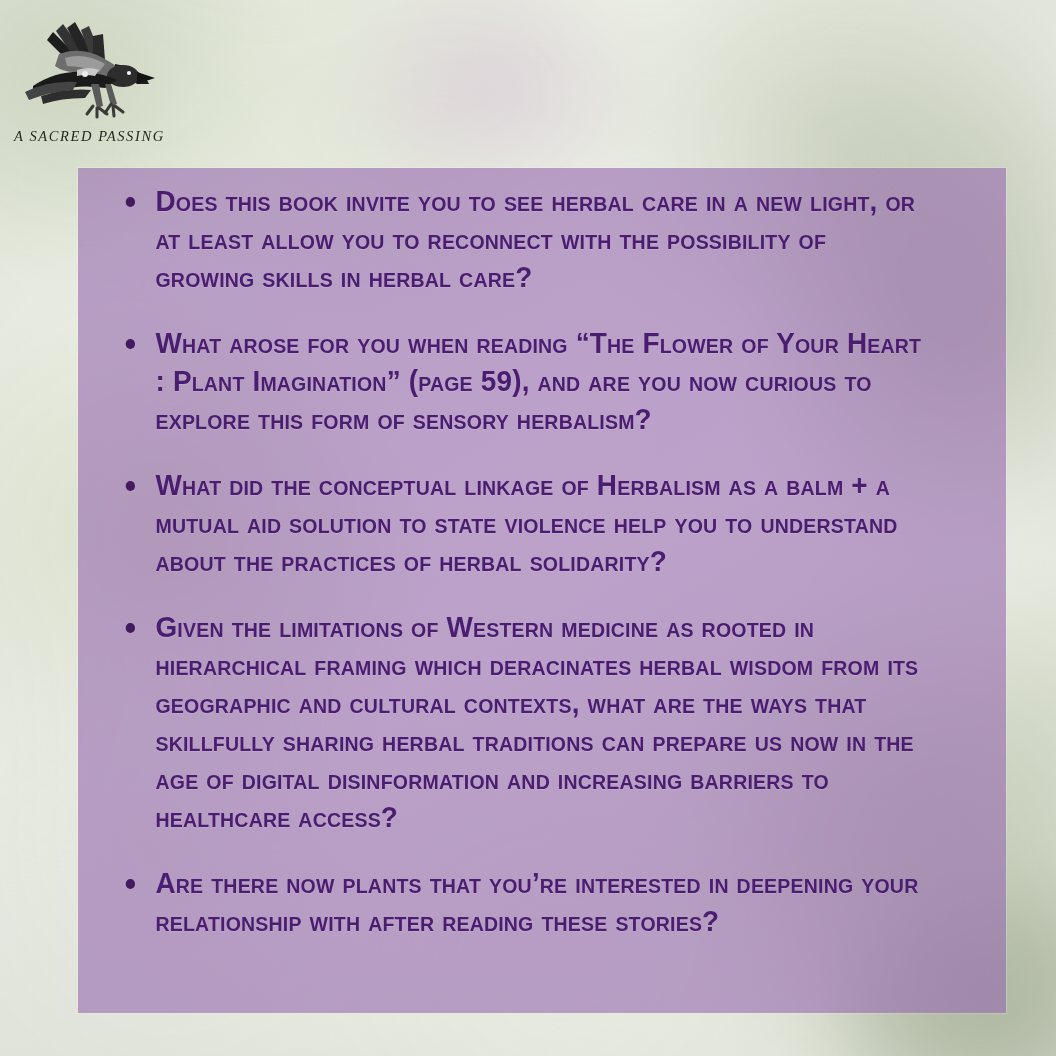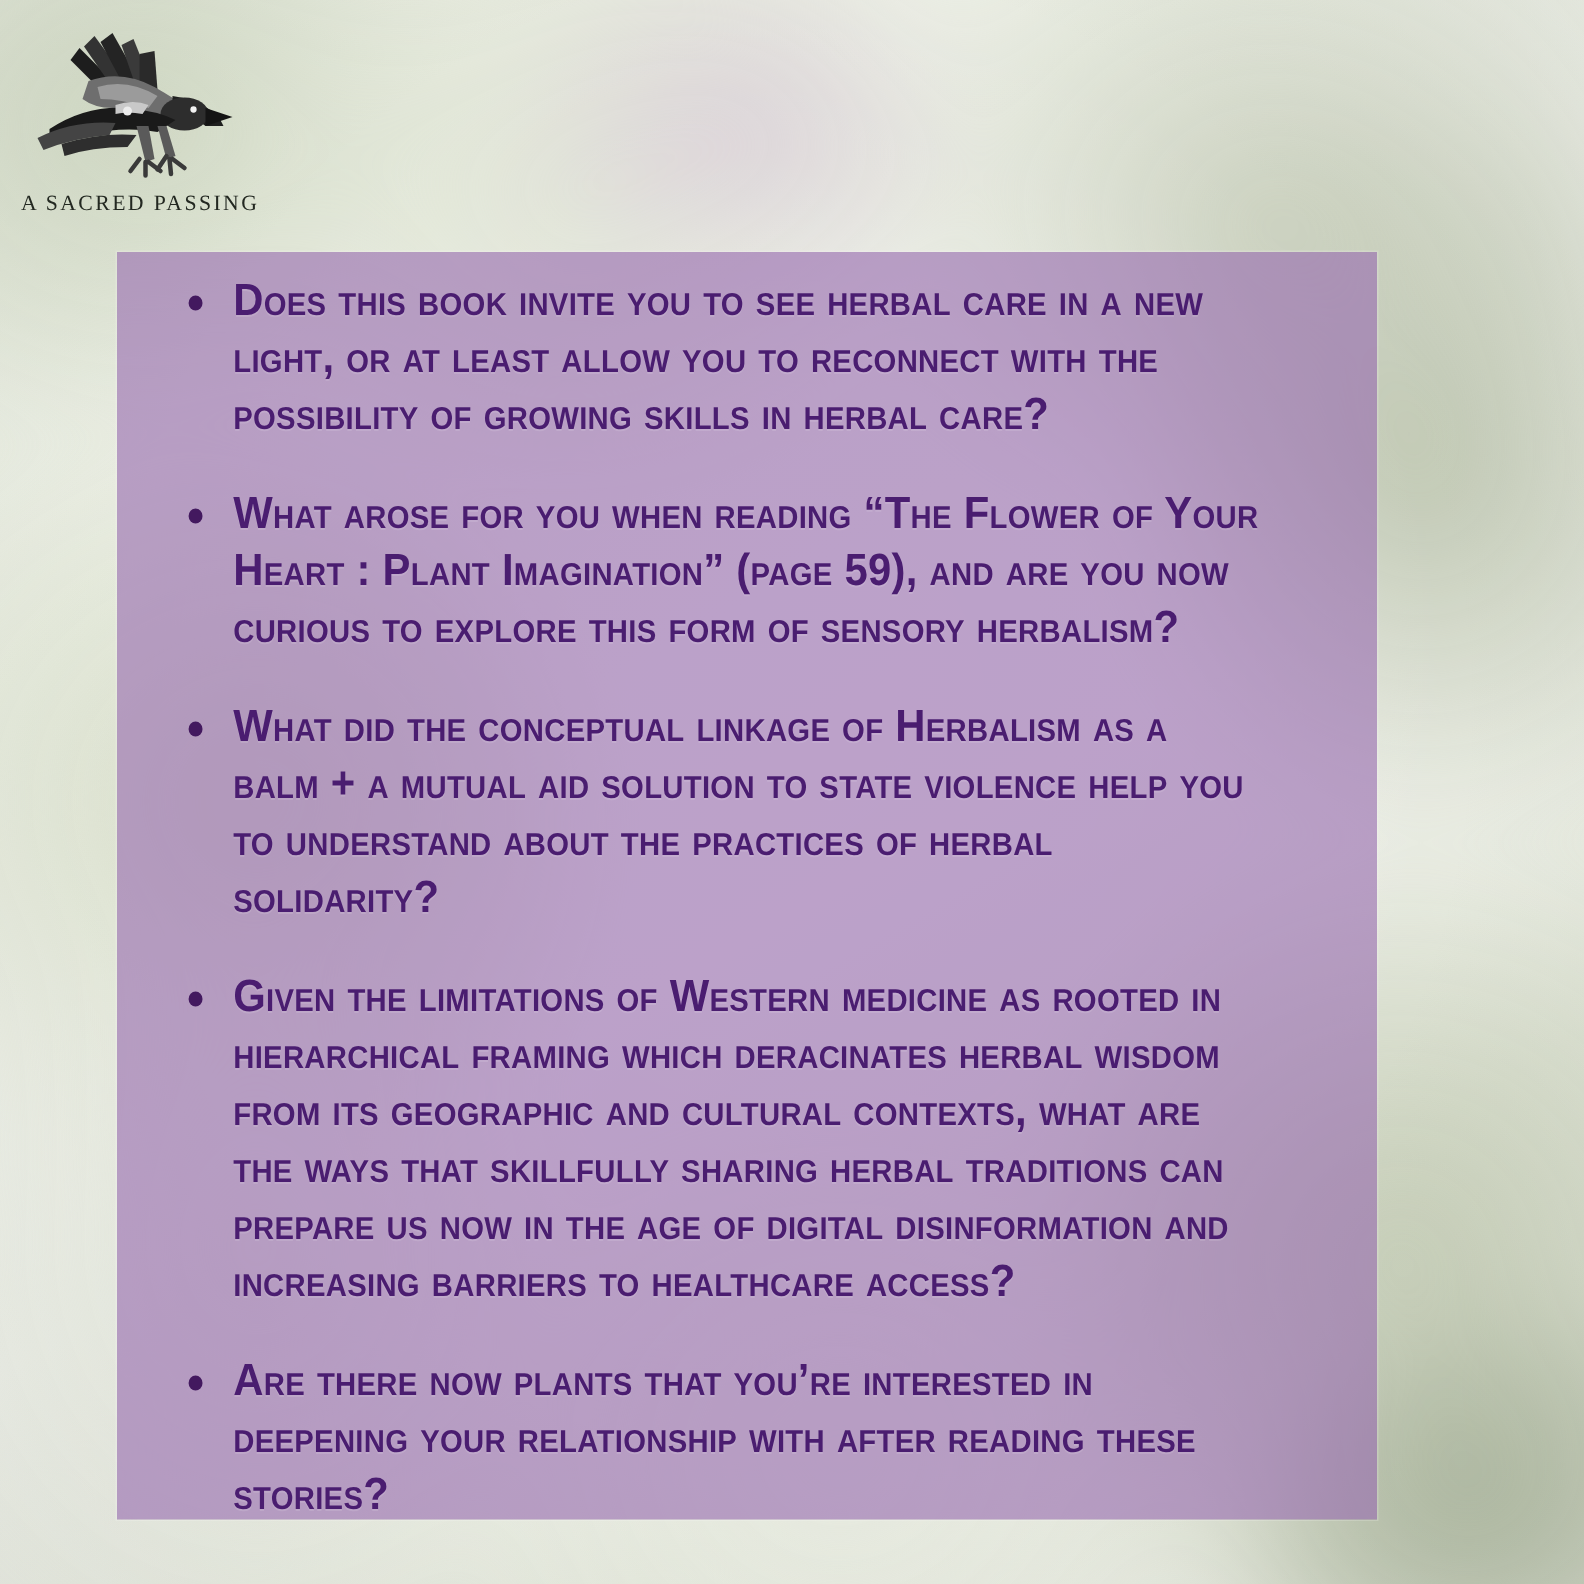--- a/index.html
+++ b/index.html
@@ -59,20 +59,21 @@
                 rgba(120,130,110,0.12) 100%);
   }
 
   
   .logo-block {
     position: absolute;
     left: 14px;
     top: 14px;
     width: 150px;
     text-align: center;
+    font-style: italic;
   }
   .raven-icon { display: block; width: 140px; height: 112px; margin: 0 auto; }
   .logo-wordmark {
     display: block;
     margin-top: 2px;
     font-family: "Liberation Serif", serif;
     font-size: 14.5px;
     letter-spacing: 1.6px;
     color: #232821;
     white-space: nowrap;
@@ -106,21 +107,21 @@
     height: 8px;
     background: #16223f;
     border-radius: 1px;
   }
 
   
   .panel {
     position: absolute;
     left: 78px;
     top: 168px;
-    width: 840px;
+    width: 928px;
     height: 845px;
     background: rgba(150, 105, 175, 0.60);
     box-shadow: 0 0 0 1px rgba(255,255,255,0.18);
   }
   .panel-inner {
     position: absolute;
     left: 44px;
     top: 14px;
     right: 24px;
   }

